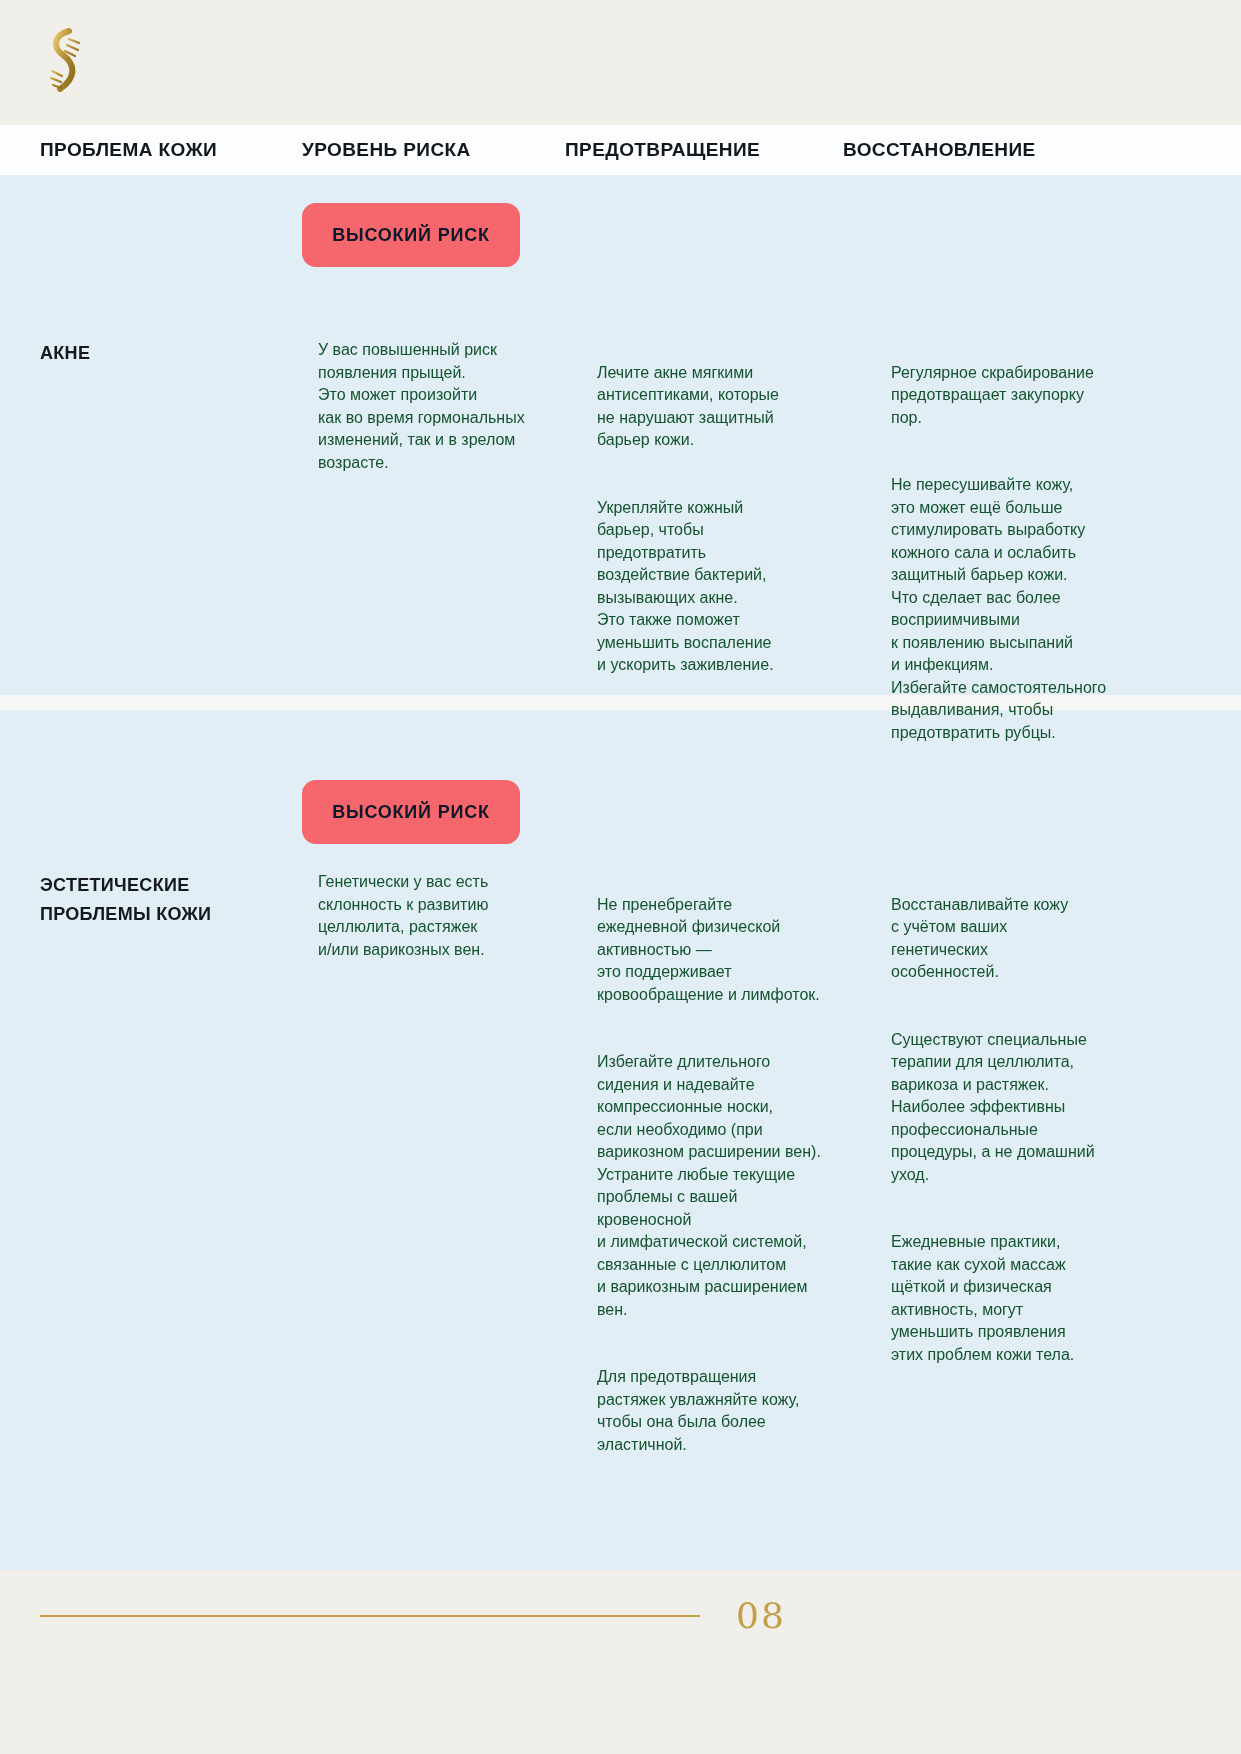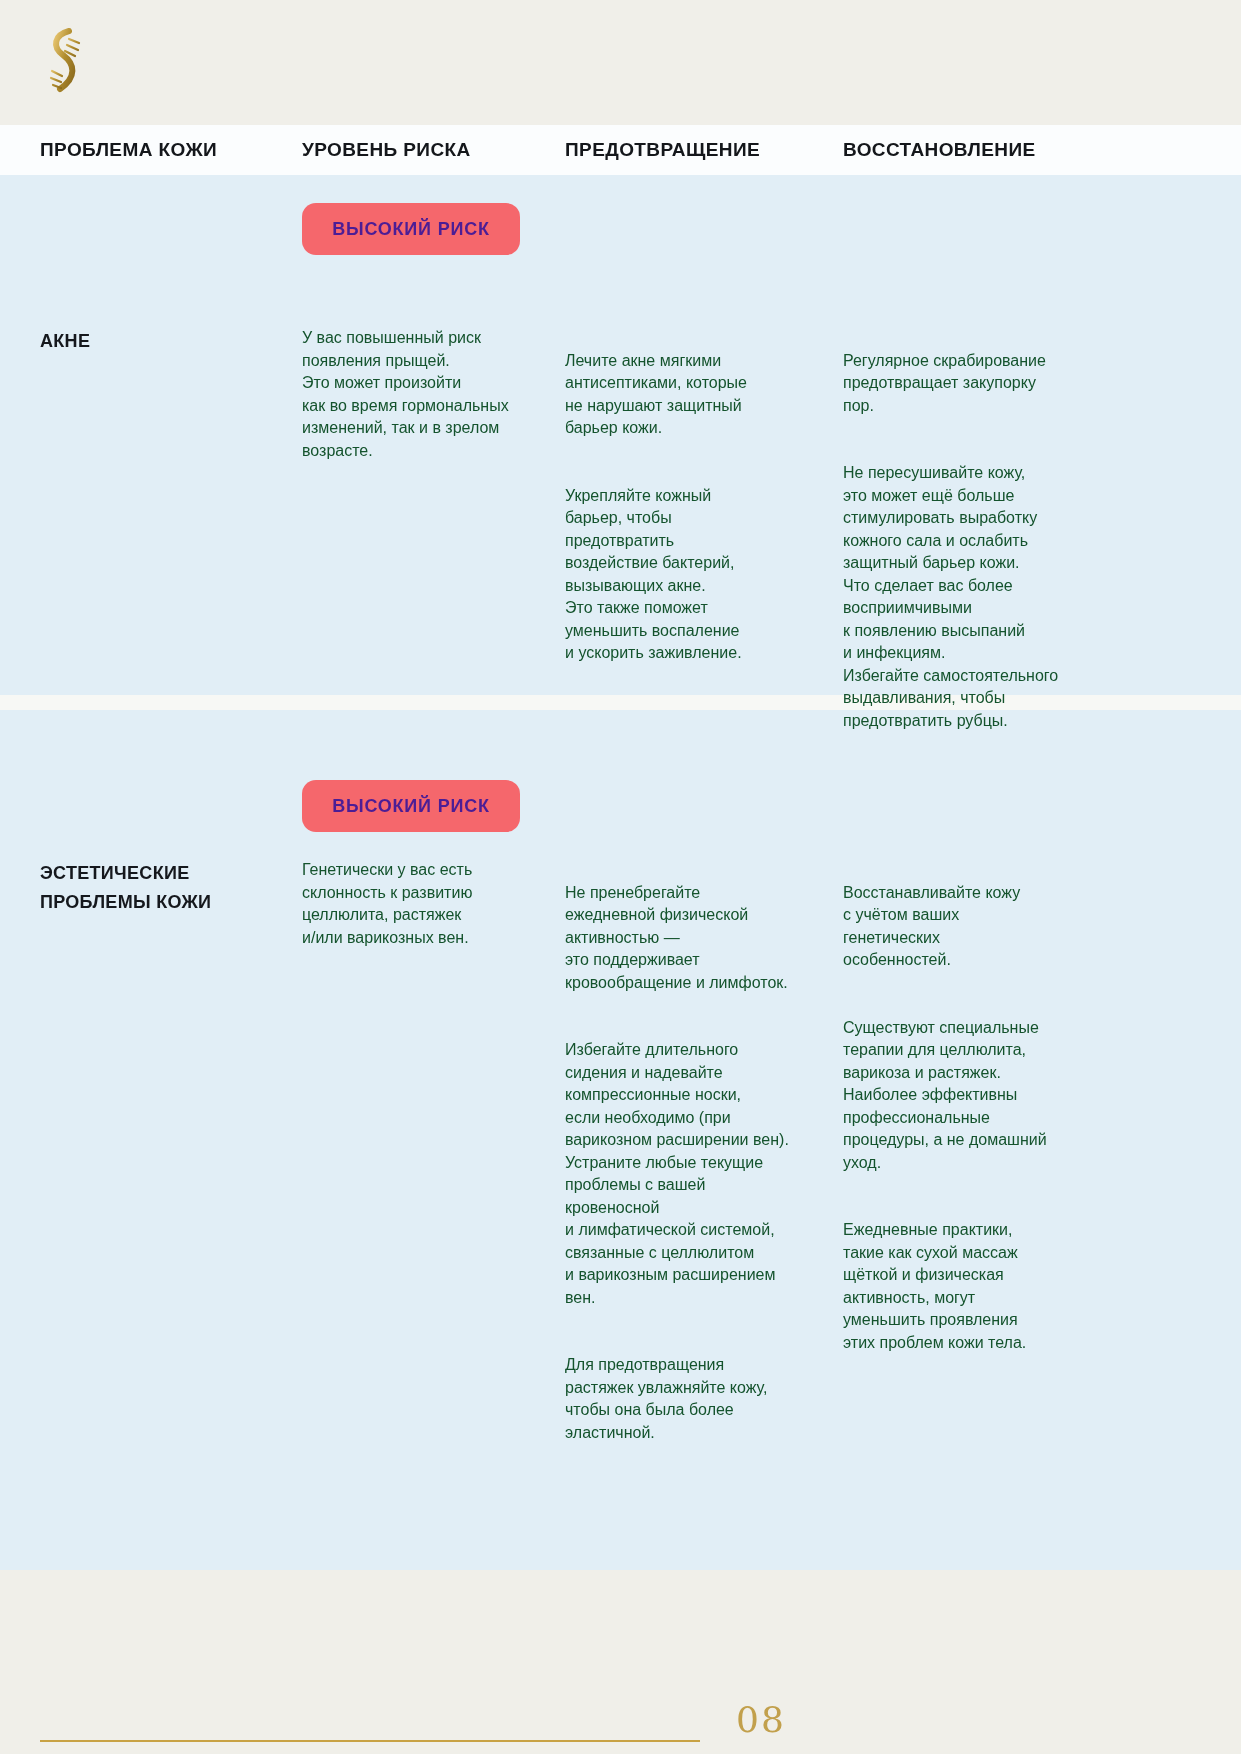--- a/index.html
+++ b/index.html
@@ -26,43 +26,43 @@
   
   .risk-section { background:#e1eef6; padding:0 40px; box-sizing:border-box; }
   .section-acne { height:520px; }
   .section-gap { height:15px; background:#f7f8f5; }
   .section-aesthetic { height:860px; }
 
   .badge-row { display:grid; grid-template-columns:262px 1fr; }
   .section-acne .badge-row { padding-top:28px; }
   .section-aesthetic .badge-row { padding-top:70px; }
   .risk-badge {
-    grid-column:2; width:218px; height:52px; box-sizing:border-box;
+    grid-column:2; width:218px; height:64px; box-sizing:border-box;
     background:#f5676c; border-radius:14px;
-    color:#4c1d95; font-weight:bold; font-size:18px; letter-spacing:0.8px;
+    color:#0f172a; font-weight:bold; font-size:18px; letter-spacing:0.8px;
     display:flex; align-items:center; justify-content:center;
   }
 
-  .row-grid { display:grid; grid-template-columns:262px 263px 278px 1fr; }
+  .row-grid { display:grid; grid-template-columns:262px 263px 278px 1fr;gap:16px; }
   .section-acne .row-grid { margin-top:72px; }
   .section-aesthetic .row-grid { margin-top:27px; }
 
   .cell {
     font-size:16px; line-height:22.5px; color:#14532d;
     white-space:pre-line; padding-right:18px;
   }
   .cell p { margin:0 0 22.5px 0; }
   .cell p:last-child { margin-bottom:0; }
   .problem {
     font-weight:bold; font-size:18px; line-height:29px;
     color:#15181d; letter-spacing:0.3px;
   }
 
   
-  .footer { height:176px; display:flex; align-items:flex-end; padding:24px 40px 4px; box-sizing:border-box; }
+  .footer { height:176px; display:flex; align-items:flex-start; padding:24px 40px 4px; box-sizing:border-box; }
   .footer-line { flex:0 0 660px; height:2px; background:#c8a244; margin-top:21px; }
   .page-number {
     margin-left:36px; font-family:"DejaVu Serif","Liberation Serif",serif;
     font-size:36px; line-height:44px; color:#c2a04c; letter-spacing:2px;
   }
 </style>
 </head>
 <body>
 
 <div class="page">

